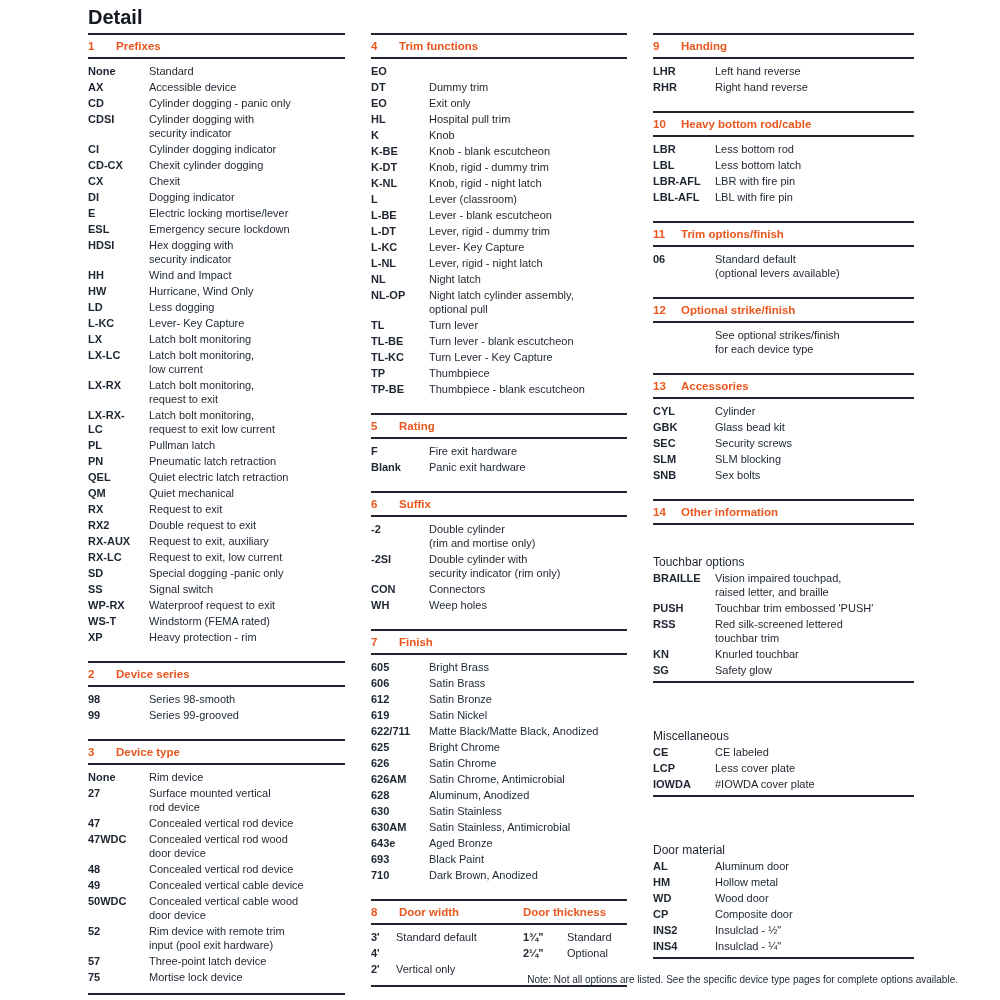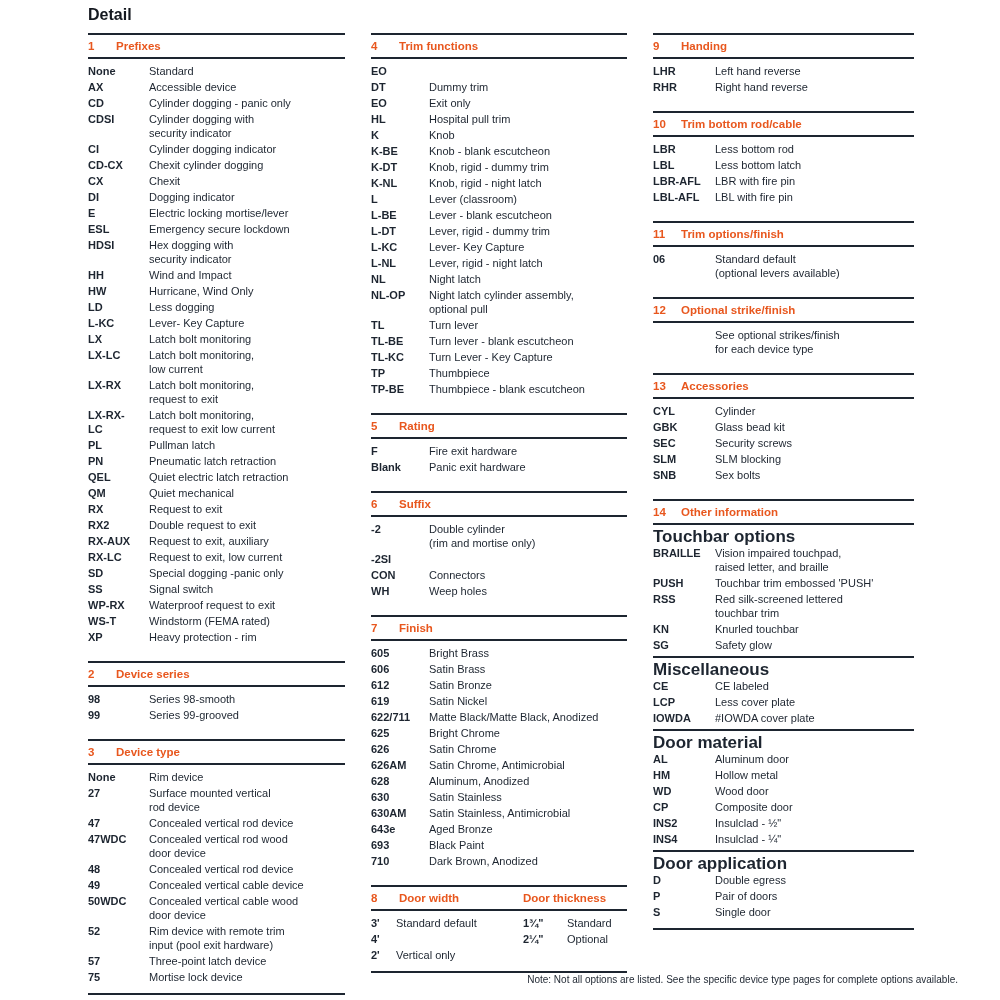--- a/index.html
+++ b/index.html
@@ -6,21 +6,21 @@
   html, body { margin: 0; padding: 0; }
   body {
     width: 1000px; height: 1000px;
     background: #ffffff;
     font-family: "Liberation Sans", sans-serif;
     color: #1d2530;
   }
   .page { position: relative; width: 1000px; height: 1000px; overflow: hidden; }
   .title {
     position: absolute; left: 88px; top: 6px;
-    font-size: 16px; font-weight: bold; margin: 0; color: #14181f;
+    font-size: 20px; font-weight: bold; margin: 0; color: #14181f;
   }
   .cols { position: absolute; left: 88px; top: 33px; display: flex; gap: 26px; }
   .col  { width: 257px; }
   .col.c2 { width: 256px; }
   .col.c3 { width: 261px; }
 
   section { border-top: 2px solid #1d2530; }
   section + section { margin-top: 8px; }
   .col section.last { border-bottom: 2.5px solid #1d2530; }
 
@@ -40,22 +40,22 @@
   .desc { white-space: pre-line; flex: 1; }
   .col.c2 .code { width: 58px; flex-basis: 58px; }
   .col.c3 .code { width: 62px; flex-basis: 62px; }
 
   .split { display: flex; }
   .split .sideL { width: 152px; flex: 0 0 152px; }
   .split .sideL .code { width: 25px; flex-basis: 25px; }
   .split .sideR { flex: 1; }
   .split .sideR .code { width: 44px; flex-basis: 44px; }
 
-  .group .heading { font-size: 17px; font-weight: bold; line-height: 14px; margin-bottom: 2px; }
-  .group + .group { border-top: 2px solid #1d2530; margin-top: 4px; padding-top: 5px; }
+  .group .heading { font-size: 12px; font-weight: normal; line-height: 14px; margin-bottom: 2px; margin-top: 25px; }
+  .group + .group { border-top: 2px solid #1d2530; margin-top: 4px; padding-top: 21px; }
 
   .note {
     position: absolute; right: 42px; top: 974px;
     font-size: 10px; color: #1d2530; margin-left: 12px;
   }
 </style>
 </head>
 <body>
 
 <div class="page">
@@ -384,20 +384,22 @@
             <span class="sec-title">Suffix</span>
           </div>
           <div class="sec-body">
             <div class="row">
               <span class="code">-2</span>
               <span class="desc">Double cylinder
 (rim and mortise only)</span>
             </div>
             <div class="row">
               <span class="code">-2SI</span>
+              <span class="desc">Double cylinder with
+security indicator (rim only)</span>
             </div>
             <div class="row">
               <span class="code">CON</span>
               <span class="desc">Connectors</span>
             </div>
             <div class="row">
               <span class="code">WH</span>
               <span class="desc">Weep holes</span>
             </div>
           </div>
@@ -515,21 +517,21 @@
             </div>
             <div class="row">
               <span class="code">RHR</span>
               <span class="desc">Right hand reverse</span>
             </div>
           </div>
         </section>
         <section class="sec">
           <div class="sec-head">
             <span class="sec-num">10</span>
-            <span class="sec-title">Trim bottom rod/cable</span>
+            <span class="sec-title">Heavy bottom rod/cable</span>
           </div>
           <div class="sec-body">
             <div class="row">
               <span class="code">LBR</span>
               <span class="desc">Less bottom rod</span>
             </div>
             <div class="row">
               <span class="code">LBL</span>
               <span class="desc">Less bottom latch</span>
             </div>

